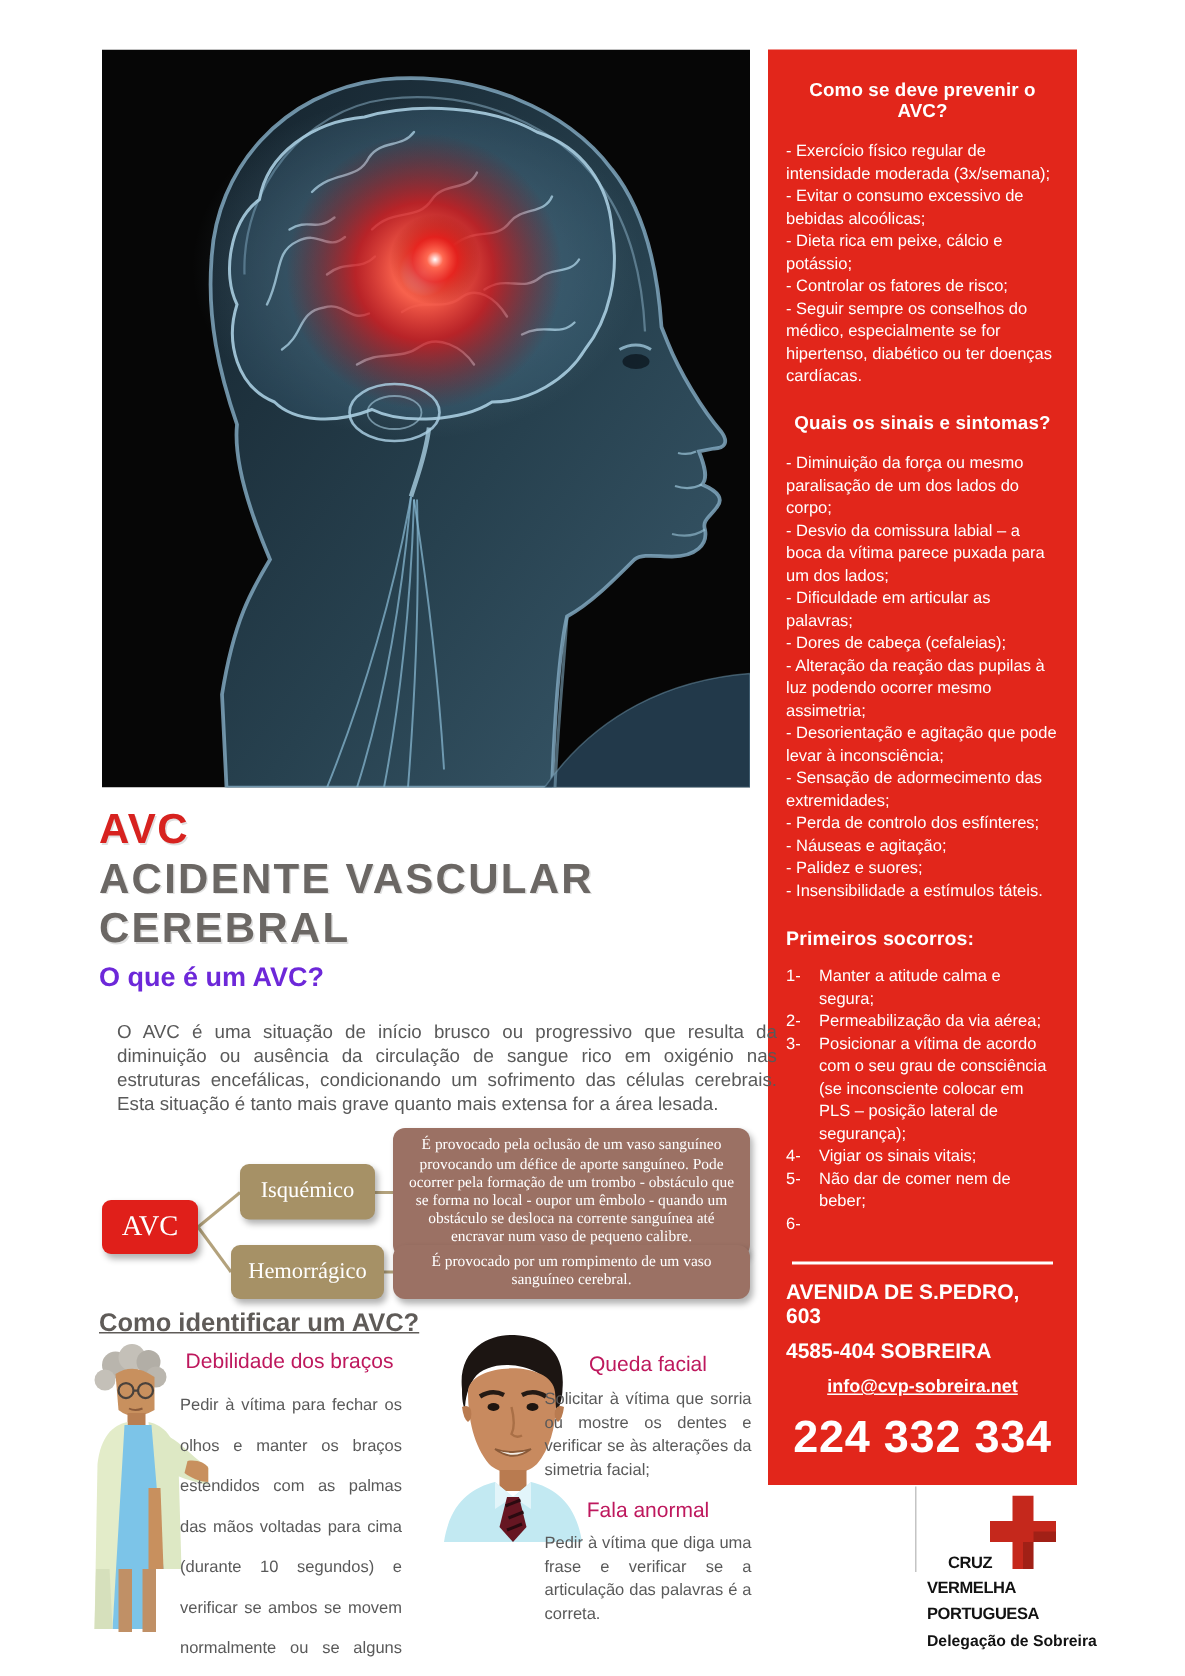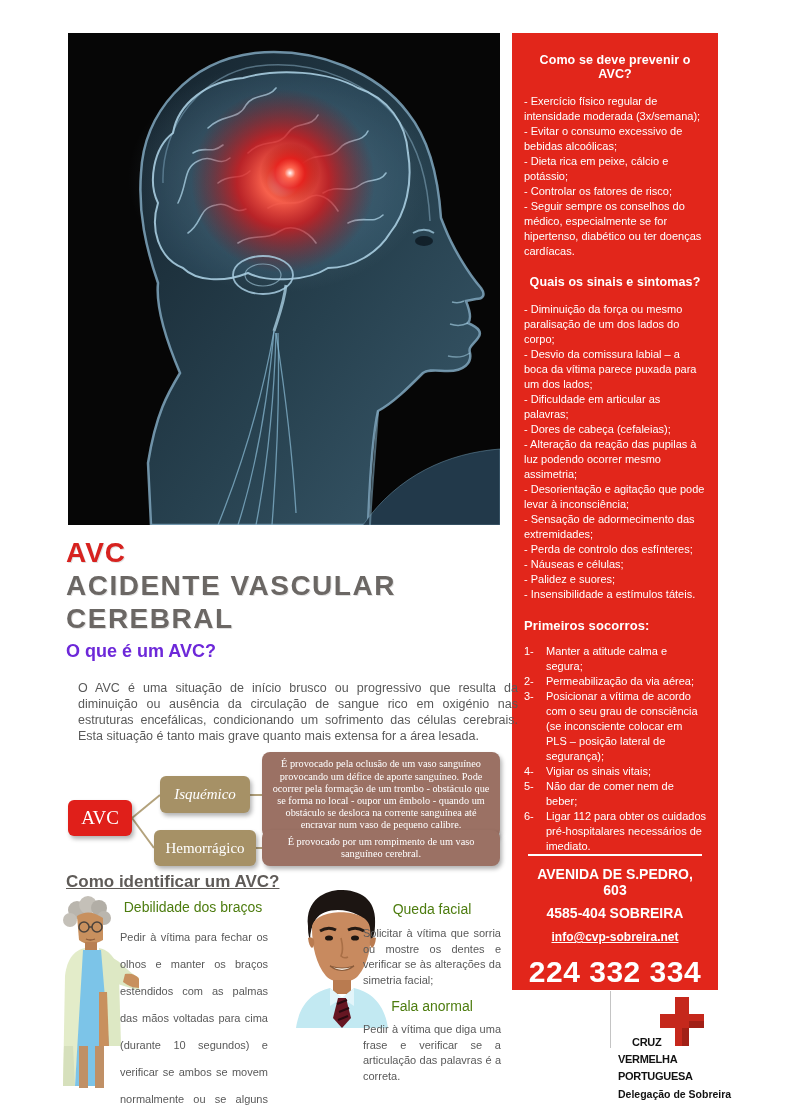--- a/index.html
+++ b/index.html
@@ -20,21 +20,21 @@
   .sb-heading { font-weight:bold; font-size:12.5px; text-align:center; letter-spacing:0.1px; }
   .sb-heading.left { text-align:left; font-size:13px; }
   .sb-list { margin-top:13px; font-size:11px; line-height:15px; }
   .sb-gap { margin-top:16px; }
   .fa-list { margin-top:11px; font-size:11px; line-height:15px; }
   .fa-row { display:flex; }
   .fa-num { flex:0 0 22px; }
   .fa-text { flex:1; }
   .sb-bottom { margin-top:auto; }
   .sb-hr { border:0; border-top:2px solid #ffffff; margin:0 4px 10px; }
-  .sb-addr { font-weight:bold; font-size:14px; text-align:center; margin-top:7px; }
+  .sb-addr { font-weight:bold; font-size:14px; text-align:left; margin-top:7px; }
   .sb-email { display:block; text-align:center; font-weight:bold; font-size:12px;
               text-decoration:underline; color:#ffffff; margin-top:9px; cursor:pointer; }
   .sb-phone { font-weight:bold; font-size:30px; text-align:center; margin-top:11px; letter-spacing:0.5px; }
 
   
   .title-block { position:absolute; left:66px; top:536px; }
   .title-avc { color:#d7221f; font-size:28px; font-weight:bold; letter-spacing:1px; line-height:33px;
                text-shadow:1px 1px 0 rgba(0,0,0,0.12); }
   .title-sub { color:#6b6764; font-size:28px; font-weight:bold; letter-spacing:1.5px; line-height:33px;
                text-shadow:1px 1px 0 rgba(0,0,0,0.12); }
@@ -43,32 +43,32 @@
   .what-body { position:absolute; left:66px; top:668px; width:440px; font-size:12.5px;
                line-height:16px; color:#595959; text-align:justify; }
 
   
   .diagram { position:absolute; left:60px; top:745px; width:450px; height:132px; }
   .dg-lines { position:absolute; left:0; top:0; width:100%; height:100%; }
   .dg-box { position:absolute; color:#fff; font-family:"Liberation Serif", serif;
             display:flex; align-items:center; justify-content:center;
             box-shadow:2px 3px 4px rgba(0,0,0,0.3); box-sizing:border-box; }
   .dg-root { left:8px; top:55px; width:64px; height:36px; background:#e01f1a; border-radius:6px; font-size:19px; }
-  .dg-branch0 { left:100px; top:31px; width:90px; height:37px; background:#a69166; border-radius:6px; font-size:15px;font-style:italic; }
+  .dg-branch0 { left:100px; top:31px; width:90px; height:37px; background:#a69166; border-radius:6px; font-size:15px; }
   .dg-branch1 { left:94px; top:85px; width:102px; height:36px; background:#a69166; border-radius:6px; font-size:15px; }
   .dg-desc { left:202px; width:238px; background:#9b7164; border-radius:8px;
              font-size:10.3px; line-height:12.2px; text-align:center; padding:3px 7px; }
   .dg-desc0 { top:7px; height:86px; }
   .dg-desc1 { top:85px; height:36px; }
 
   
   .identify-heading { position:absolute; left:66px; top:872px; font-size:17px; font-weight:bold; color:#5f5b58;text-decoration:underline; }
   .woman { position:absolute; left:55px; top:896px; width:84px; height:192px; }
   .man { position:absolute; left:288px; top:886px; width:108px; height:142px; }
-  .col-title { position:absolute; font-size:14px; color:#4d7c0f; text-align:center; }
+  .col-title { position:absolute; font-size:14px; color:#be185d; text-align:center; }
   .col-body { position:absolute; font-size:11px; color:#595959; text-align:justify; }
   .c1t { left:118px; top:899px; width:150px; }
   .c1b { left:120px; top:924px; width:148px; line-height:27px; }
   .c2t1 { left:362px; top:901px; width:140px; }
   .c2b1 { left:363px; top:926px; width:138px; line-height:15.5px; }
   .c2t2 { left:362px; top:998px; width:140px; }
   .c2b2 { left:363px; top:1022px; width:138px; line-height:15.5px; }
 
   
   .divider-v { position:absolute; left:610px; top:991px; width:1px; height:57px; background:#c4c4c4; }
@@ -170,21 +170,21 @@
     <div class="sb-list">
 
     <div class="sb-item">- Diminuição da força ou mesmo paralisação de um dos lados do corpo;</div>
         <div class="sb-item">- Desvio da comissura labial – a boca da vítima parece puxada para um dos lados;</div>
         <div class="sb-item">- Dificuldade em articular as palavras;</div>
         <div class="sb-item">- Dores de cabeça (cefaleias);</div>
         <div class="sb-item">- Alteração da reação das pupilas à luz podendo ocorrer mesmo assimetria;</div>
         <div class="sb-item">- Desorientação e agitação que pode levar à inconsciência;</div>
         <div class="sb-item">- Sensação de adormecimento das extremidades;</div>
         <div class="sb-item">- Perda de controlo dos esfínteres;</div>
-        <div class="sb-item">- Náuseas e células;</div>
+        <div class="sb-item">- Náuseas e agitação;</div>
         <div class="sb-item">- Palidez e suores;</div>
         <div class="sb-item">- Insensibilidade a estímulos táteis.</div>
       </div>
 
     <div class="sb-heading left sb-gap">Primeiros socorros:</div>
     <div class="fa-list">
 
     <div class="fa-row">
           <span class="fa-num">1-</span>
           <span class="fa-text">Manter a atitude calma e segura;</span>
@@ -200,21 +200,20 @@
         <div class="fa-row">
           <span class="fa-num">4-</span>
           <span class="fa-text">Vigiar os sinais vitais;</span>
         </div>
         <div class="fa-row">
           <span class="fa-num">5-</span>
           <span class="fa-text">Não dar de comer nem de beber;</span>
         </div>
         <div class="fa-row">
           <span class="fa-num">6-</span>
-          <span class="fa-text">Ligar 112 para obter os cuidados pré-hospitalares necessários de imediato.</span>
         </div>
       </div>
 
     <div class="sb-bottom">
       <hr class="sb-hr">
       <div class="sb-addr">AVENIDA DE S.PEDRO, 603</div>
       <div class="sb-addr">4585-404 SOBREIRA</div>
       <a class="sb-email">info@cvp-sobreira.net</a>
       <div class="sb-phone">224 332 334</div>
     </div>

